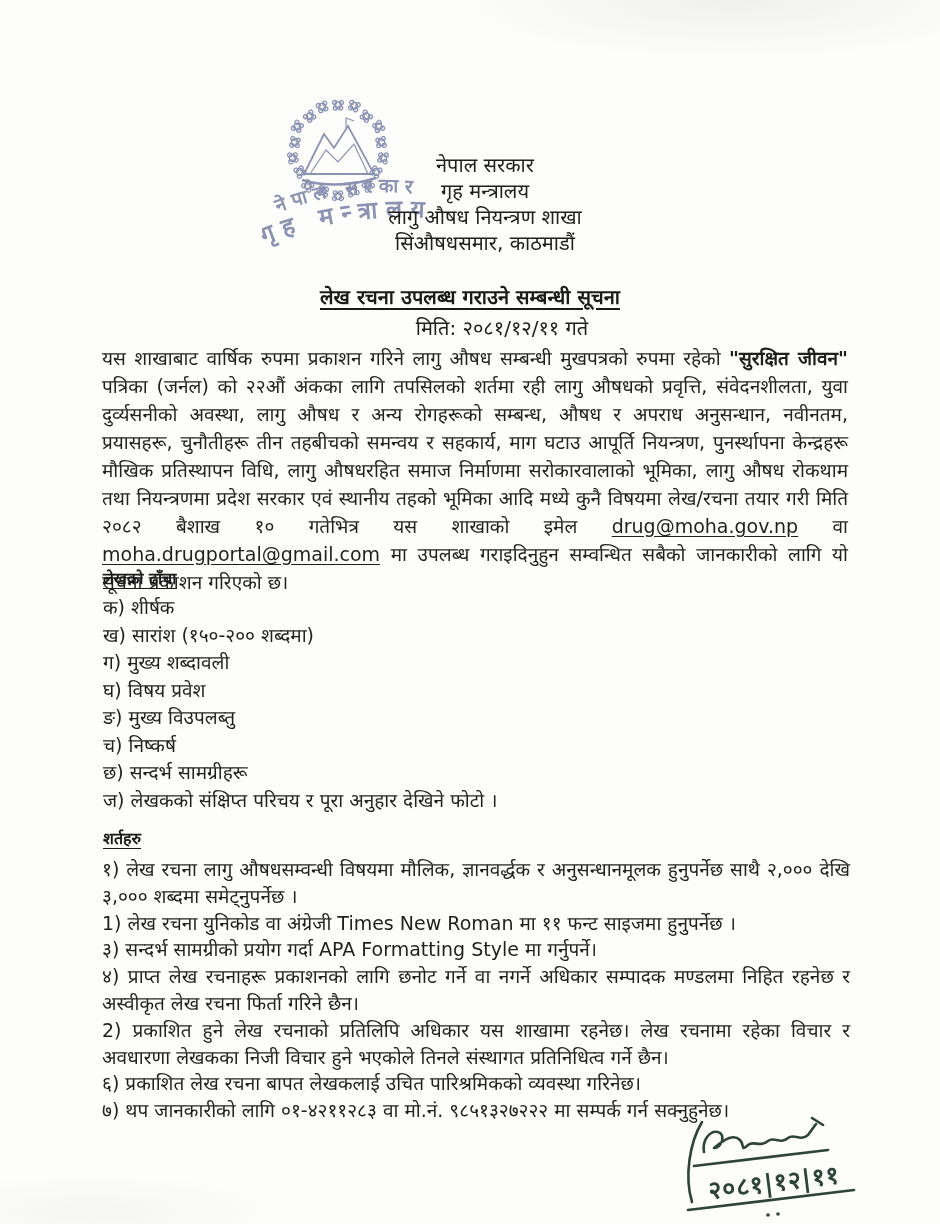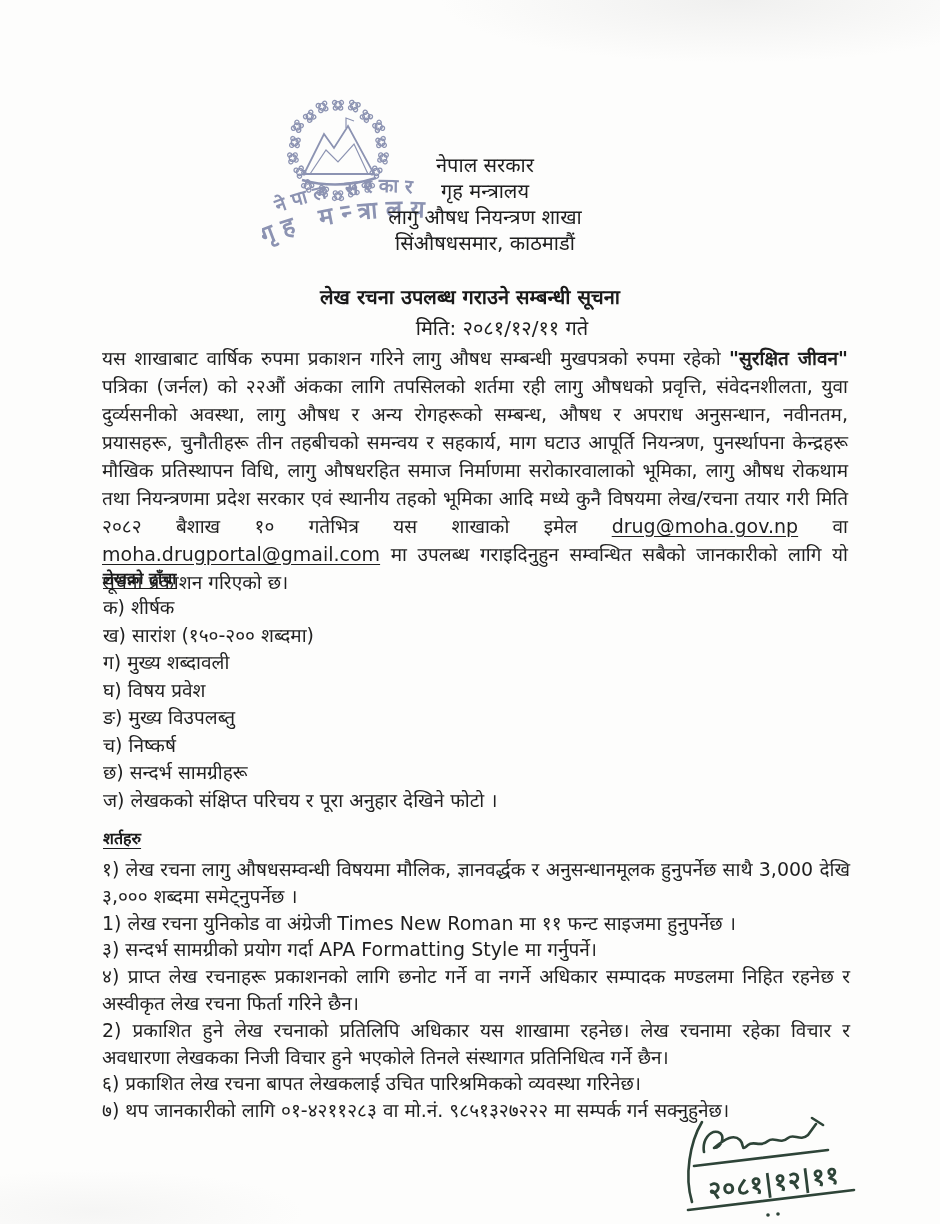--- a/index.html
+++ b/index.html
@@ -13,21 +13,21 @@
       #fdfdfc;
     font-family:"DejaVu Sans","Liberation Sans",sans-serif;
     color:#222;
     overflow:hidden;
   }
   .abs{position:absolute;}
   .center{text-align:center;width:100%;left:0;}
   .hdr-lines{left:315px;top:152px;width:340px;text-align:center;
              font-size:20px;line-height:26px;color:#1e1e1e;}
   .doc-title{top:283px;font-size:20px;font-weight:600;color:#1a1a1a;}
-  .doc-title span{text-underline-offset:4px;}
+  .doc-title span{text-decoration:underline;text-underline-offset:4px;}
   .doc-date{top:314px;font-size:20px;color:#1e1e1e;margin-left:32px;}
   .body-para{top:344px;left:102px;width:746px;font-size:19px;line-height:28px;
              text-align:justify;color:#1f1f1f;}
   .journal{font-weight:700;}
   .email{text-decoration:underline;text-underline-offset:3px;}
   .sec-heading{left:103px;font-size:16px;font-weight:600;color:#1a1a1a;
                text-decoration:underline;text-underline-offset:4px;}
   .fmt-list{left:103px;top:594px;font-size:19px;line-height:27.5px;color:#1f1f1f;}
   .terms-list{left:102px;top:856px;width:748px;font-size:19px;line-height:26.8px;
               text-align:justify;color:#1f1f1f;}
@@ -109,21 +109,21 @@
     <div>ग) मुख्य शब्दावली</div>
     <div>घ) विषय प्रवेश</div>
     <div>ङ) मुख्य विउपलब्तु</div>
     <div>च) निष्कर्ष</div>
     <div>छ) सन्दर्भ सामग्रीहरू</div>
     <div>ज) लेखकको संक्षिप्त परिचय र पूरा अनुहार देखिने फोटो ।</div>
   </div>
 
   <div class="abs sec-heading" style="top:827px;">शर्तहरु</div>
   <div class="abs terms-list">
-    <div>१) लेख रचना लागु औषधसम्वन्धी विषयमा मौलिक, ज्ञानवर्द्धक र अनुसन्धानमूलक हुनुपर्नेछ साथै 3,000 देखि ३,००० शब्दमा समेट्नुपर्नेछ ।</div>
+    <div>१) लेख रचना लागु औषधसम्वन्धी विषयमा मौलिक, ज्ञानवर्द्धक र अनुसन्धानमूलक हुनुपर्नेछ साथै २,००० देखि ३,००० शब्दमा समेट्नुपर्नेछ ।</div>
     <div>1) लेख रचना युनिकोड वा अंग्रेजी Times New Roman मा ११ फन्ट साइजमा हुनुपर्नेछ ।</div>
     <div>३) सन्दर्भ सामग्रीको प्रयोग गर्दा APA Formatting Style मा गर्नुपर्ने।</div>
     <div>४) प्राप्त लेख रचनाहरू प्रकाशनको लागि छनोट गर्ने वा नगर्ने अधिकार सम्पादक मण्डलमा निहित रहनेछ र अस्वीकृत लेख रचना फिर्ता गरिने छैन।</div>
     <div>2) प्रकाशित हुने लेख रचनाको प्रतिलिपि अधिकार यस शाखामा रहनेछ।  लेख रचनामा रहेका विचार र अवधारणा लेखकका निजी विचार हुने भएकोले तिनले संस्थागत प्रतिनिधित्व गर्ने छैन।</div>
     <div>६) प्रकाशित लेख रचना बापत लेखकलाई उचित पारिश्रमिकको व्यवस्था गरिनेछ।</div>
     <div>७) थप जानकारीको लागि ०१-४२११२८३ वा मो.नं. ९८५१३२७२२२ मा सम्पर्क गर्न सक्नुहुनेछ।</div>
   </div>
 
   <svg class="abs sig" viewBox="0 0 248 112">
     <g fill="none" stroke="#2e4438" stroke-width="2.6" stroke-linecap="round" stroke-linejoin="round">

